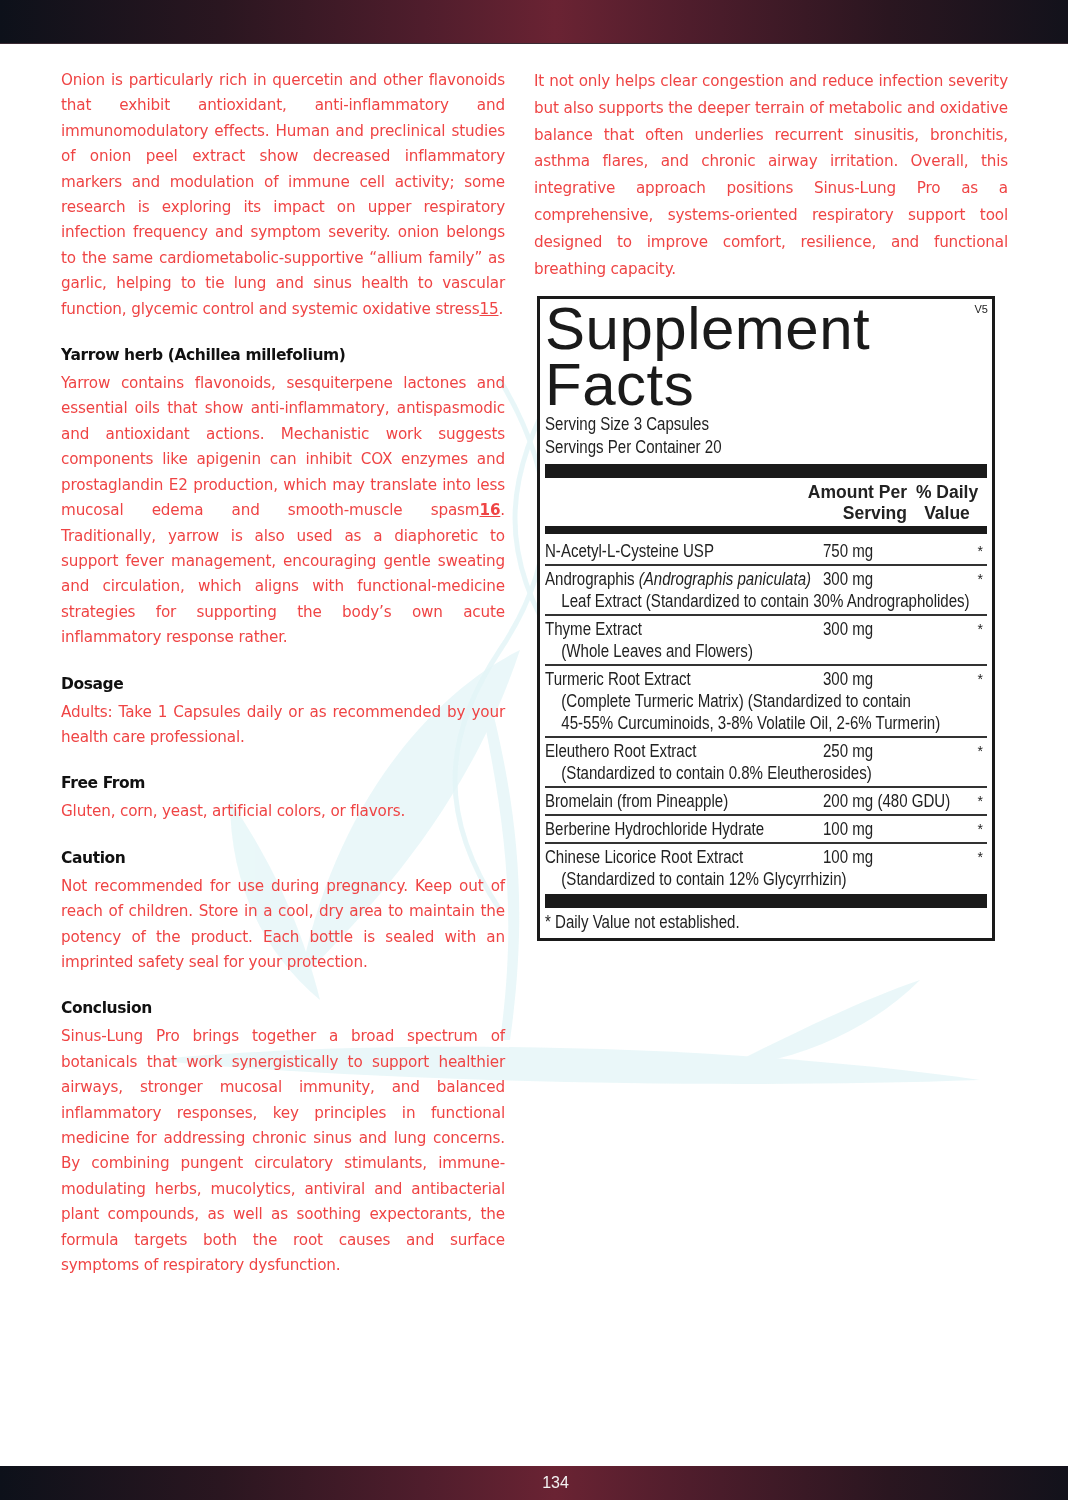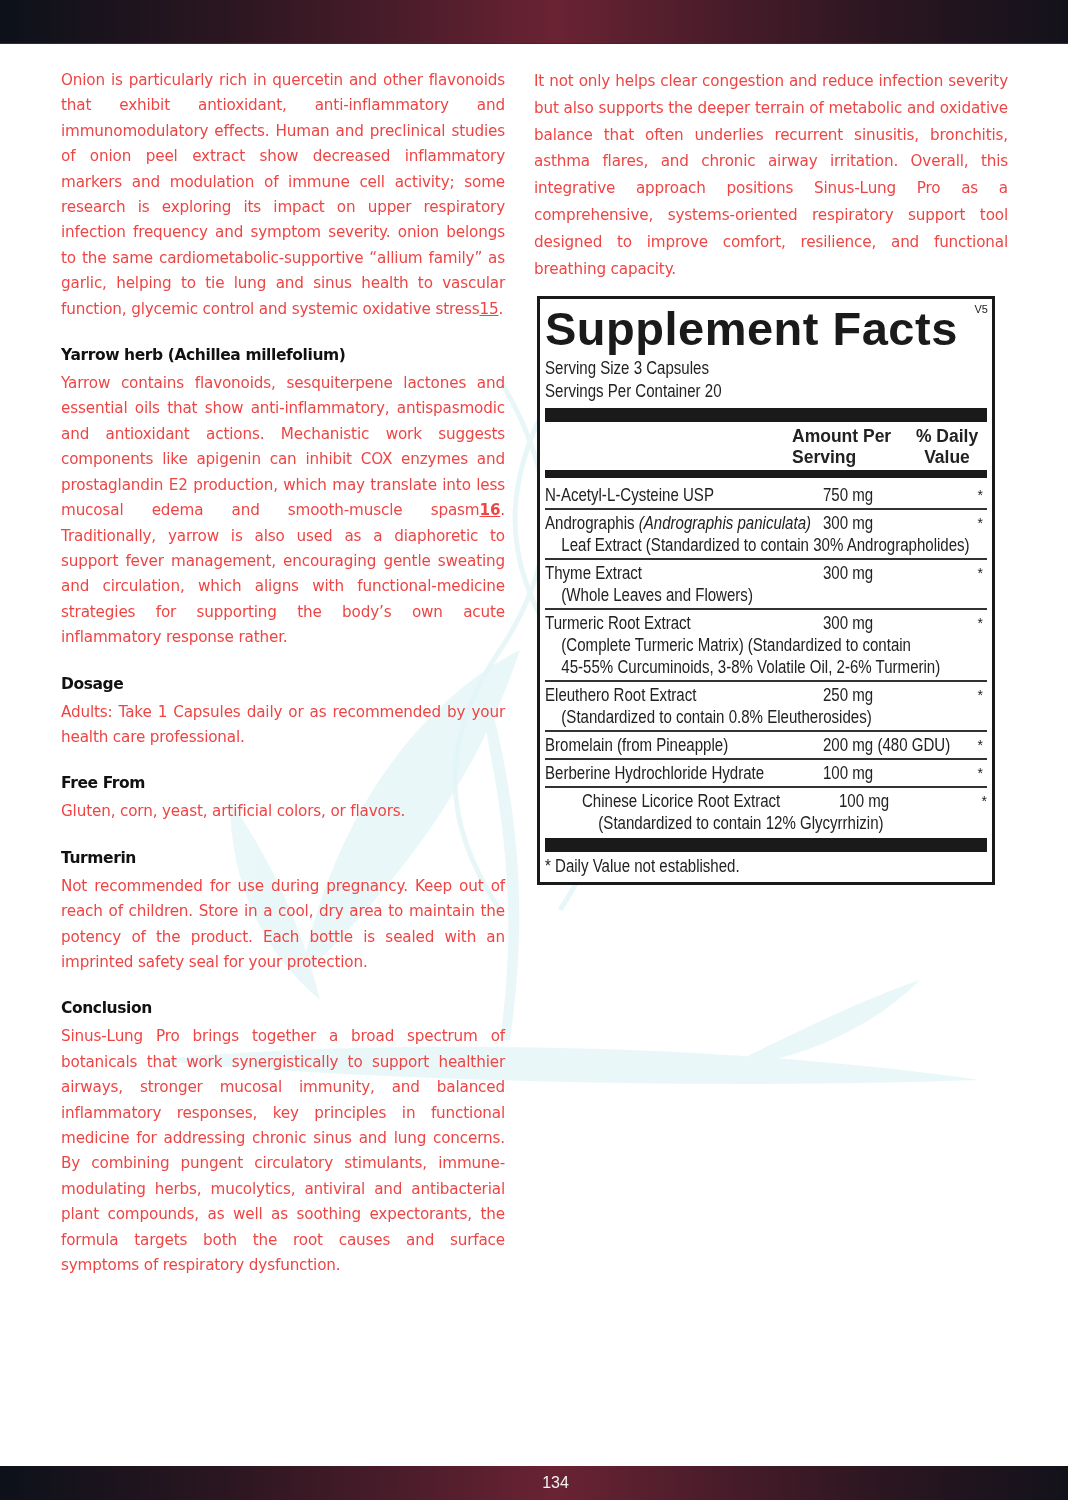--- a/index.html
+++ b/index.html
@@ -41,29 +41,29 @@
 
   
   .facts {
     position: absolute; left: 537px; top: 296px; width: 458px;
     border: 3px solid #1a1a1a; background: #fff;
     font-family: "Liberation Sans", sans-serif; color: #222;
     padding: 0 5px 4px 5px; box-sizing: border-box;
   }
   .facts .ver { position: absolute; right: 4px; top: 4px; font-size: 11px; }
   .facts .title {
-    font-weight: bold; font-size: 47px; letter-spacing: 0.5px;
+    font-weight: normal; font-size: 60px; letter-spacing: 0.5px;
     line-height: 56px; margin-top: 2px; color: #1a1a1a;
   }
   .facts .serving { font-size: 17.5px; line-height: 23px; transform: scaleX(0.86); transform-origin: left; white-space: nowrap; }
   .facts .bar-thick { height: 14px; background: #1a1a1a; margin: 5px 0 4px 0; }
   .facts .bar-med { height: 8px; background: #1a1a1a; margin: 2px 0 4px 0; }
   .facts .hdr { display: flex; font-weight: bold; font-size: 17.5px; line-height: 21px; }
   .facts .hdr .c1 { flex: 1; }
-  .facts .hdr .c2 { width: 115px; text-align: left; }
+  .facts .hdr .c2 { width: 115px; text-align: right; }
   .facts .hdr .c3 { width: 80px; text-align: center; }
   .row { border-bottom: 2px solid #333; padding: 2px 0 2px 0; }
   .row:last-of-type { border-bottom: none; }
   .line { display: flex; font-size: 17.5px; line-height: 22px; white-space: nowrap; }
   .line .name { width: 278px; transform: scaleX(0.86); transform-origin: left; }
   .line .amt { width: 140px; transform: scaleX(0.86); transform-origin: left; }
   .line .dv { width: 20px; text-align: right; font-size: 14px; }
   .sub { font-size: 17.5px; line-height: 22px; padding-left: 19px; white-space: nowrap; transform: scaleX(0.86); transform-origin: left; }
   .foot { font-size: 17.5px; line-height: 24px; transform: scaleX(0.86); transform-origin: left; white-space: nowrap; }
   em { font-style: italic; }
@@ -98,21 +98,21 @@
   </div>
   <div class="section">
     <h3>Dosage</h3>
     <p>Adults: Take 1 Capsules daily or as recommended by your health care professional.</p>
   </div>
   <div class="section">
     <h3>Free From</h3>
     <p>Gluten, corn, yeast, artificial colors, or flavors.</p>
   </div>
   <div class="section">
-    <h3>Turmerin</h3>
+    <h3>Caution</h3>
     <p>Not recommended for use during pregnancy. Keep out of reach of children. Store in a cool, dry area to maintain the potency of the product. Each bottle is sealed with an imprinted safety seal for your protection.</p>
   </div>
   <div class="section">
     <h3>Conclusion</h3>
     <p>Sinus-Lung Pro brings together a broad spectrum of botanicals that work synergistically to support healthier airways, stronger mucosal immunity, and balanced inflammatory responses, key principles in functional medicine for addressing chronic sinus and lung concerns. By combining pungent circulatory stimulants, immune-modulating herbs, mucolytics, antiviral and antibacterial plant compounds, as well as soothing expectorants, the formula targets both the root causes and surface symptoms of respiratory dysfunction.</p>
   </div>
 </div>
 
 <div class="col right">
   <p style="line-height:26.8px;">It not only helps clear congestion and reduce infection severity but also supports the deeper terrain of metabolic and oxidative balance that often underlies recurrent sinusitis, bronchitis, asthma flares, and chronic airway irritation. Overall, this integrative approach positions Sinus-Lung Pro as a comprehensive, systems-oriented respiratory support tool designed to improve comfort, resilience, and functional breathing capacity.</p>
@@ -184,21 +184,21 @@
         <span class="dv">*</span>
       </div>
   </div>
   <div class="row">
     <div class="line">
         <span class="name">Berberine Hydrochloride Hydrate</span>
         <span class="amt">100 mg</span>
         <span class="dv">*</span>
       </div>
   </div>
-  <div class="row" style="border-bottom:none;margin-left:37px;">
+  <div class="row" style="border-bottom:none;">
     <div class="line">
         <span class="name">Chinese Licorice Root Extract</span>
         <span class="amt">100 mg</span>
         <span class="dv">*</span>
       </div>
     <div class="sub">(Standardized to contain 12% Glycyrrhizin)</div>
   </div>
   <div class="bar-thick" style="margin:2px 0 2px 0;"></div>
   <div class="foot">* Daily Value not established.</div>
 </div>

